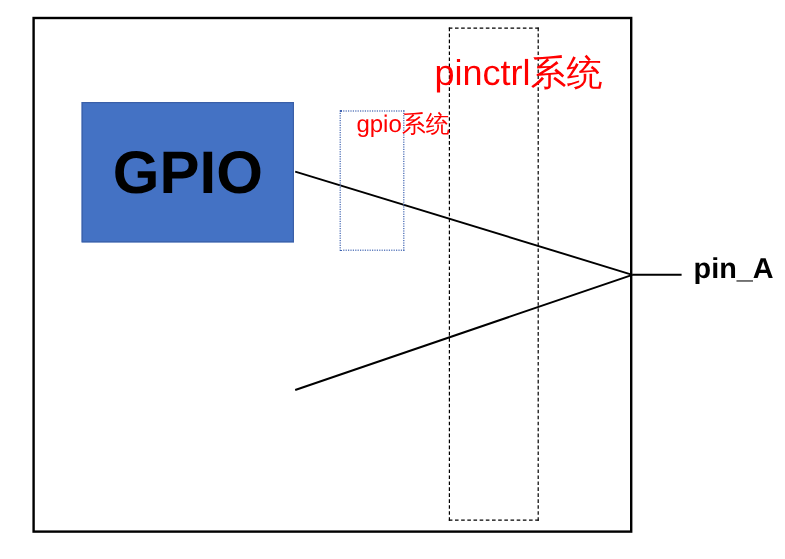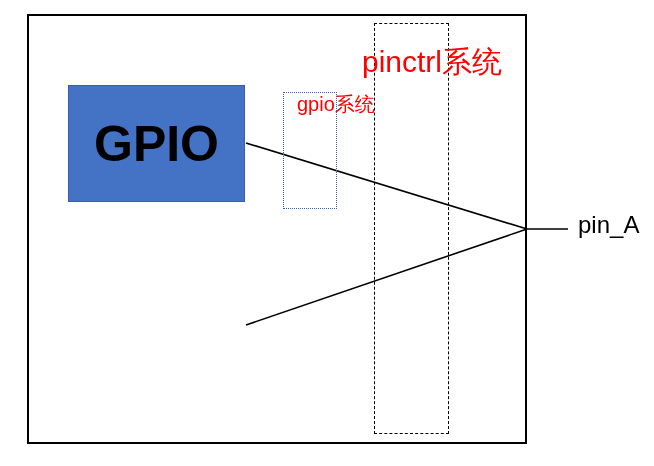--- a/index.html
+++ b/index.html
@@ -67,20 +67,21 @@
   .annotation-pinctrl { left: 362px; top: 46px; font-size: 30px; }
   .annotation-gpio    { left: 269px; top: 94px; font-size: 20px; margin-left: 28px; }
 
   
   .pin-label {
     position: absolute;
     left: 578px; top: 211px;
     font-size: 24px;
     color: #000000;
     white-space: nowrap;
+    font-weight: bold;
   }
   
   svg.lines {
     position: absolute;
     left: 0; top: 0;
     width: 654px; height: 466px;
     pointer-events: none;
   }
 </style>
 </head>

